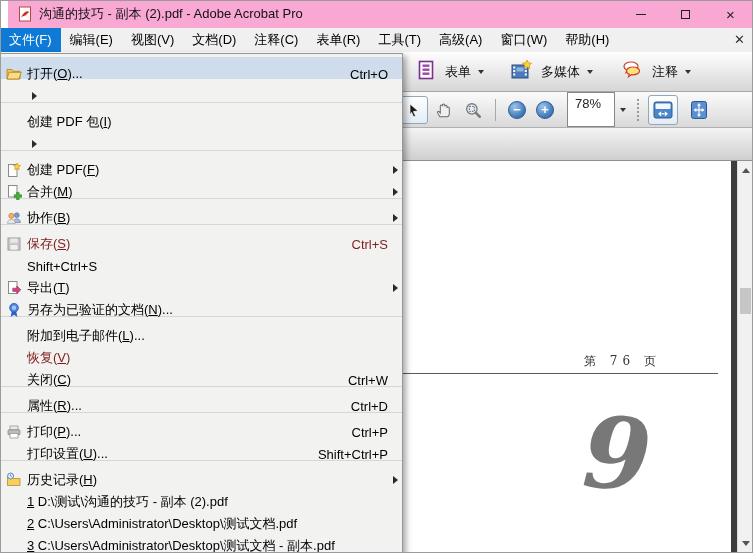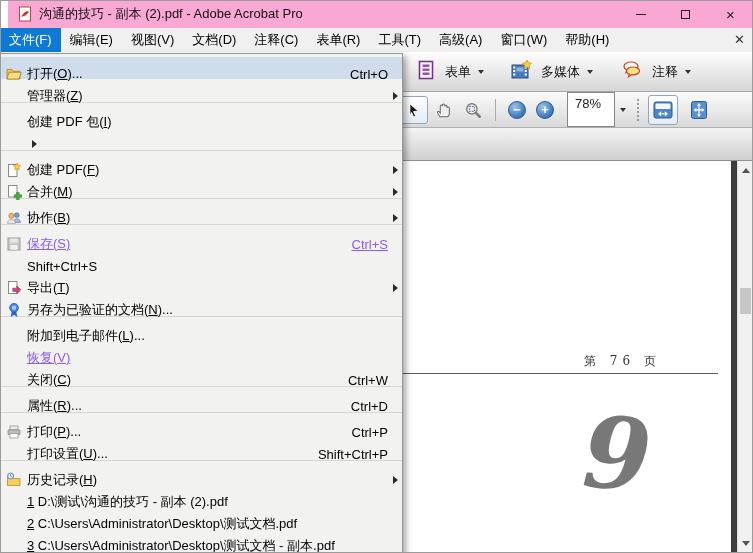--- a/index.html
+++ b/index.html
@@ -69,21 +69,21 @@
                  font-family:"DejaVu Serif","Liberation Serif",serif; font-style:italic; font-weight:bold;
                  font-size:98px; line-height:1; color:#787878; transform:rotate(3deg); }
   .headline { position:absolute; left:404px; top:391px; font-size:22px; font-weight:bold; color:#000; white-space:nowrap; }
 
   
   .menu { position:absolute; left:0; top:53px; width:403px; height:504px; z-index:20;
           background:#f2f2f1; border:1px solid #979797; box-shadow:3px 3px 6px rgba(0,0,0,.35);
           padding-top:3px; overflow:hidden; }
   .menu-item { display:flex; align-items:center; height:22px; padding:12px 4px 0 3px; font-size:13px; cursor:default; }
   .menu-item.hl { background:#cedcec; }
-  .menu-item.dis { color:#8b5cf6;text-decoration:underline; }
+  .menu-item.dis { color:#7f1d1d; }
   .mi-icon { width:19px; height:16px; margin-right:4px; flex:none; display:flex; align-items:center; justify-content:center; }
   .mi-label { flex:1; white-space:nowrap; overflow:hidden; }
   .mi-shortcut { margin-right:1px; white-space:nowrap; }
   .mi-arrow { width:9px; flex:none; display:flex; justify-content:flex-end; }
   .mi-arrow.has { }
   .tri-right { width:0; height:0; border-top:4px solid transparent; border-bottom:4px solid transparent; border-left:5px solid #2a2a2a; display:inline-block; }
   .menu-sep { height:1px; background:#d6d6d6; margin:1px 0 2px 0; }
 </style>
 </head>
 <body>
@@ -233,21 +233,20 @@
           <path d="M1 3.5h5l1.2 1.8H14V13H1z" fill="#f3c64f" stroke="#a8821c" stroke-width=".8"></path>
           <path d="M3 6.3h12.3L12.8 13H1z" fill="#fcdc82" stroke="#a8821c" stroke-width=".8"></path>
         </svg>
       </span>
       <span class="mi-label">打开(<u>O</u>)...</span>
       <span class="mi-shortcut">Ctrl+O</span>
       <span class="mi-arrow"></span>
     </div>
     <div class="menu-item">
       <span class="mi-icon"></span>
-      <span class="mi-label">管理器(<u>Z</u>)</span>
       <span class="mi-shortcut"></span>
       <span class="mi-arrow has">
         <span class="tri-right"></span>
       </span>
     </div>
     <div class="menu-sep"></div>
     <div class="menu-item">
       <span class="mi-icon"></span>
       <span class="mi-label">创建 PDF 包(<u>I</u>)</span>
       <span class="mi-shortcut"></span>

